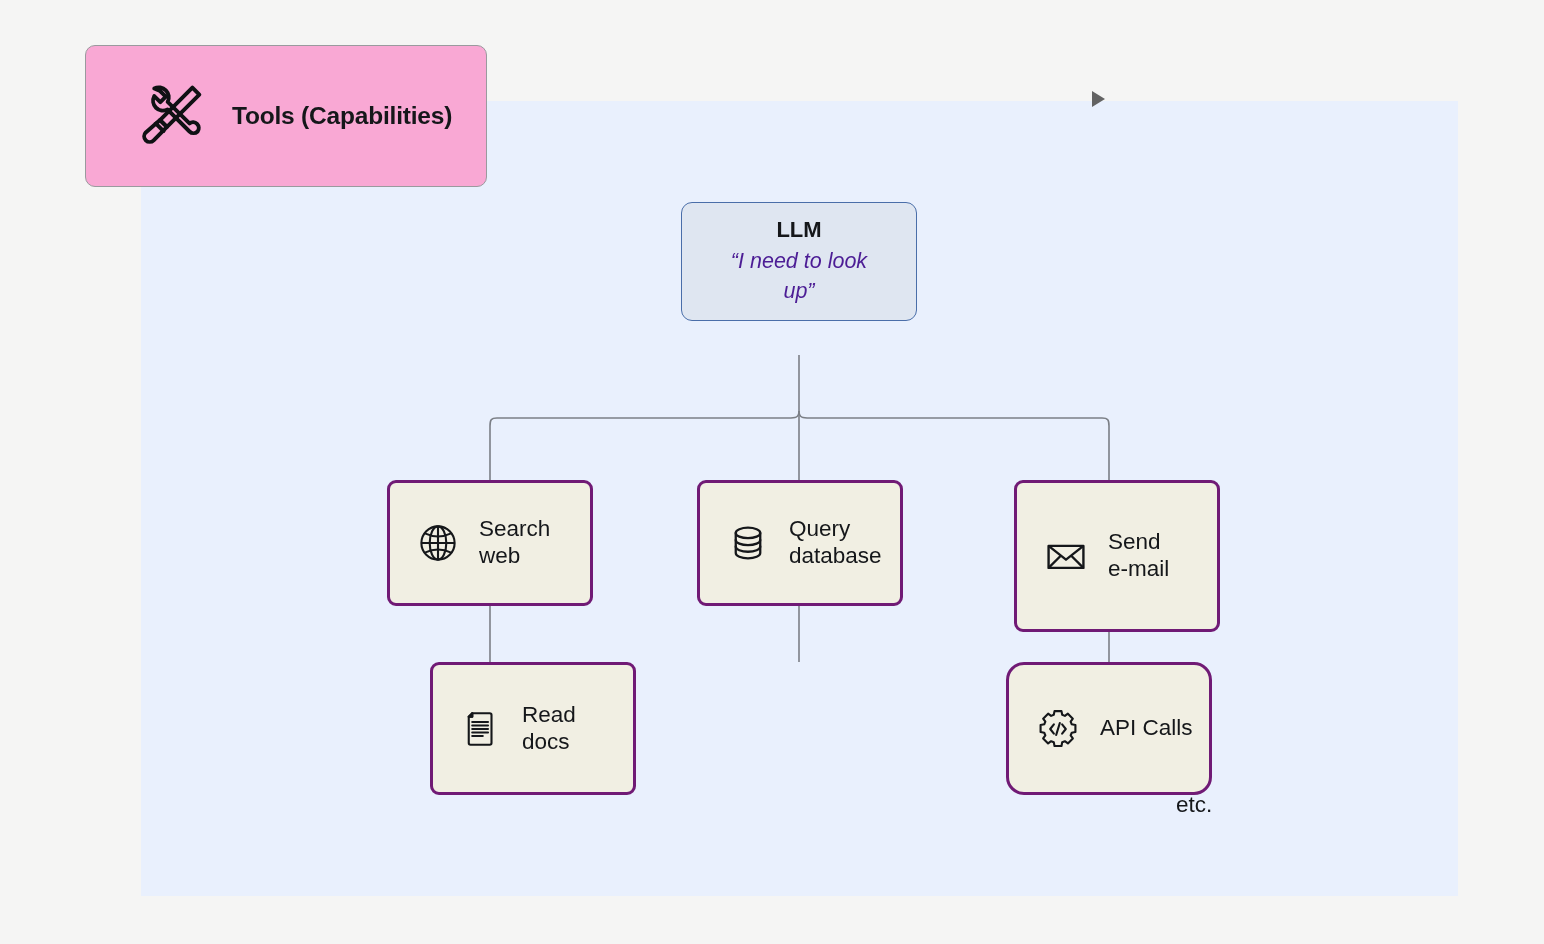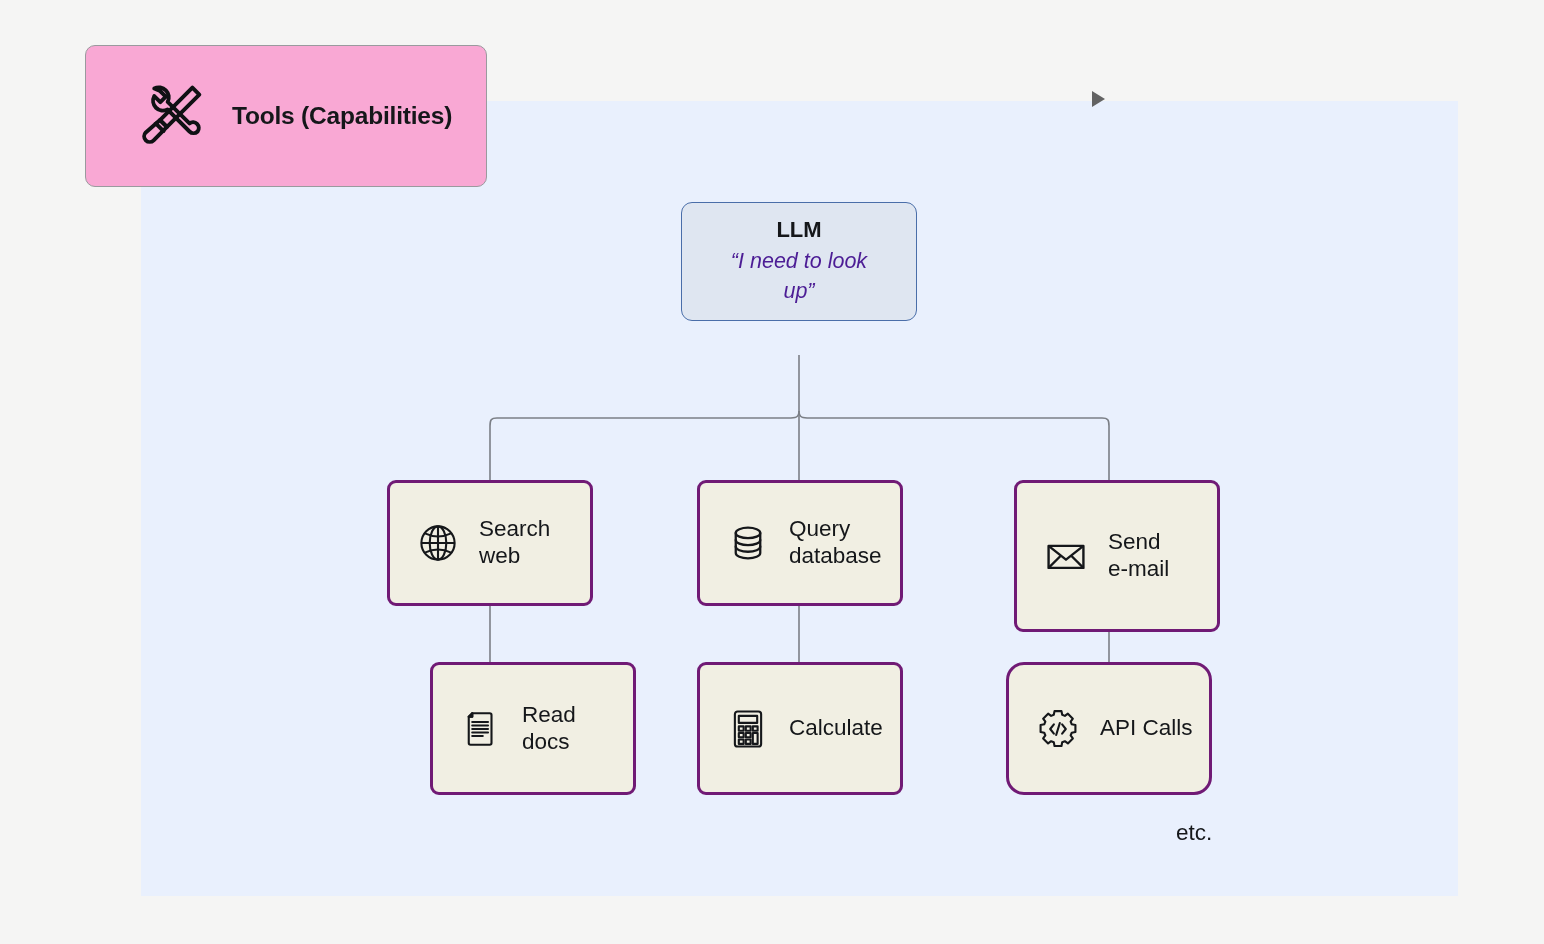--- a/index.html
+++ b/index.html
@@ -135,21 +135,21 @@
   .card-search   { left: 387px;  top: 480px; width: 206px; height: 126px; }
   .card-query    { left: 697px;  top: 480px; width: 206px; height: 126px; }
   .card-email    { left: 1006px; top: 480px; width: 206px; height: 152px; margin-left: 8px; }
   .card-read     { left: 387px;  top: 662px; width: 206px; height: 133px; margin-left: 43px; }
   .card-calc     { left: 697px;  top: 662px; width: 206px; height: 133px; }
   .card-api      { left: 1006px; top: 662px; width: 206px; height: 133px; border-radius: 18px; }
 
   .etc-label {
     position: absolute;
     left: 1176px;
-    top: 820px;
+    top: 792px;
     font-size: 22.5px;
     color: #15171a;
   }
 </style>
 </head>
 <body>
 
 <div id="stage">
 
   <div class="blue-panel"></div>
@@ -243,37 +243,20 @@
         <line x1="14" y1="20" x2="32" y2="20"></line>
         <line x1="14" y1="24" x2="32" y2="24"></line>
         <line x1="14" y1="28" x2="32" y2="28"></line>
         <line x1="14" y1="32" x2="26" y2="32"></line>
       </svg>
     </span>
     <span class="tool-label">Read
 docs</span>
   </div>
 
-  <div class="tool-card card-calc">
-    <span class="tool-icon">
-      <svg width="42" height="42" viewBox="0 0 48 48" xmlns="http://www.w3.org/2000/svg" fill="none" stroke="#15171a" stroke-width="2.4" stroke-linejoin="round">
-        <rect x="9" y="4" width="30" height="40" rx="3"></rect>
-        <rect x="13.5" y="9" width="21" height="8"></rect>
-        <rect x="13.5" y="21" width="5.5" height="5"></rect>
-        <rect x="21.5" y="21" width="5.5" height="5"></rect>
-        <rect x="29.5" y="21" width="5.5" height="5"></rect>
-        <rect x="13.5" y="28.5" width="5.5" height="5"></rect>
-        <rect x="21.5" y="28.5" width="5.5" height="5"></rect>
-        <rect x="13.5" y="36" width="5.5" height="5"></rect>
-        <rect x="21.5" y="36" width="5.5" height="5"></rect>
-        <rect x="29.5" y="28.5" width="5.5" height="12.5"></rect>
-      </svg>
-    </span>
-    <span class="tool-label">Calculate</span>
-  </div>
 
   <div class="tool-card card-api">
     <span class="tool-icon">
       <svg width="44" height="44" viewBox="0 0 48 48" xmlns="http://www.w3.org/2000/svg" fill="none" stroke="#15171a" stroke-width="2.3" stroke-linejoin="round" stroke-linecap="round">
         <path d="M20.2 4.5 h7.6 l0.8 4.0 2.9 1.2 3.3 -2.4 5.4 5.4 -2.4 3.3 1.2 2.9 4.0 0.8 v7.6 l-4.0 0.8 -1.2 2.9 2.4 3.3 -5.4 5.4 -3.3 -2.4 -2.9 1.2 -0.8 4.0 h-7.6 l-0.8 -4.0 -2.9 -1.2 -3.3 2.4 -5.4 -5.4 2.4 -3.3 -1.2 -2.9 -4.0 -0.8 v-7.6 l4.0 -0.8 1.2 -2.9 -2.4 -3.3 5.4 -5.4 3.3 2.4 2.9 -1.2 Z"></path>
         <path d="M19.5 19 L15.5 24 L19.5 29"></path>
         <path d="M28.5 19 L32.5 24 L28.5 29"></path>
         <path d="M26 17.5 L22 30.5"></path>
       </svg>
     </span>

